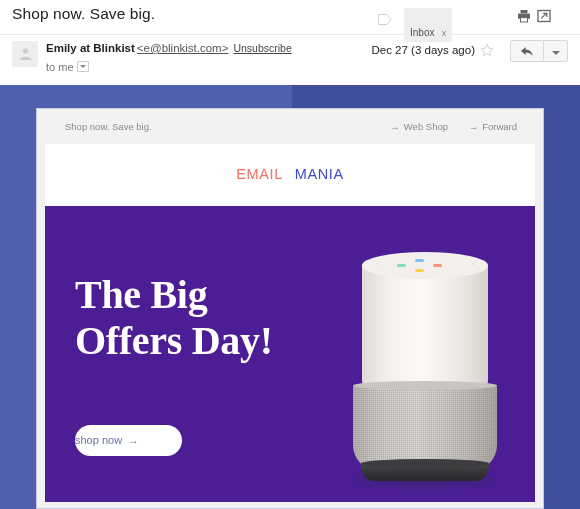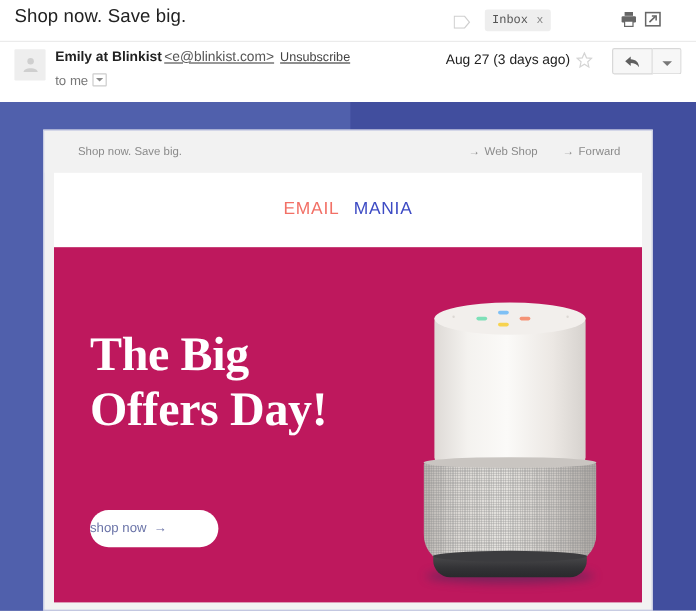--- a/index.html
+++ b/index.html
@@ -46,26 +46,25 @@
     position: absolute;
     left: 378px; top: 11px;
     width: 14px; height: 11px;
   }
   .gm-chip {
     position: absolute;
     left: 404px; top: 8px;
     height: 14px;
     background: #eeeeee;
     border-radius: 2px;
-    padding: 2px 6px 2px 6px;
+    padding: 18px 6px 2px 6px;
     font-size: 10px;
     color: #555555;
     line-height: 13px;
     white-space: nowrap;
-    font-family: Liberation Mono, monospace;
   }
   .gm-chip .chip-x {
     color: #888888;
     margin-left: 7px;
     font-size: 9.5px;
   }
   .gm-print {
     position: absolute;
     left: 517px; top: 9px;
     width: 14px; height: 14px;
@@ -230,21 +229,21 @@
     font-size: 14.5px;
     letter-spacing: 0.6px;
   }
   .logo-a { color: #F27066; }
   .logo-b { color: #3D4BC4; margin-left: 12px; }
 
   .hero {
     position: relative;
     margin: 0 8px;
     height: 296px;
-    background: #be185d;
+    background: #4c1d95;
     overflow: hidden;
   }
   .hero-h1 {
     position: absolute;
     left: 30px; top: 66px;
     font-family: "Liberation Serif", "DejaVu Serif", serif;
     font-weight: bold;
     font-size: 40px;
     line-height: 46px;
     color: #ffffff;
@@ -410,21 +409,21 @@
       </div>
 
       <div class="gm-from-line">
         <span class="gm-from-name">Emily at Blinkist</span><span class="gm-from-addr">&lt;e@blinkist.com&gt;</span><span class="gm-unsub">Unsubscribe</span>
       </div>
 
       <div class="gm-tome">
         <span>to me</span><span class="gm-tome-caret"></span>
       </div>
 
-      <div class="gm-date">Aug 27 (3 days ago)</div>
+      <div class="gm-date">Dec 27 (3 days ago)</div>
 
       <span class="gm-star">
         <svg width="14" height="14" viewBox="0 0 14 14">
           <path d="M7 1.2 L8.75 5.2 L13 5.6 L9.8 8.5 L10.7 12.8 L7 10.5 L3.3 12.8 L4.2 8.5 L1 5.6 L5.25 5.2 Z" fill="none" stroke="#d4d4d4" stroke-width="1"></path>
         </svg>
       </span>
 
       <span class="gm-btn-reply">
         <svg width="14" height="13" viewBox="0 0 14 13">
           <path d="M5.6 2 L5.6 4.4 C10 4.6 12.2 7 12.6 11 C10.8 8.3 8.4 7.5 5.6 7.5 L5.6 10 L1 6 Z" fill="#5f5f5f"></path>

